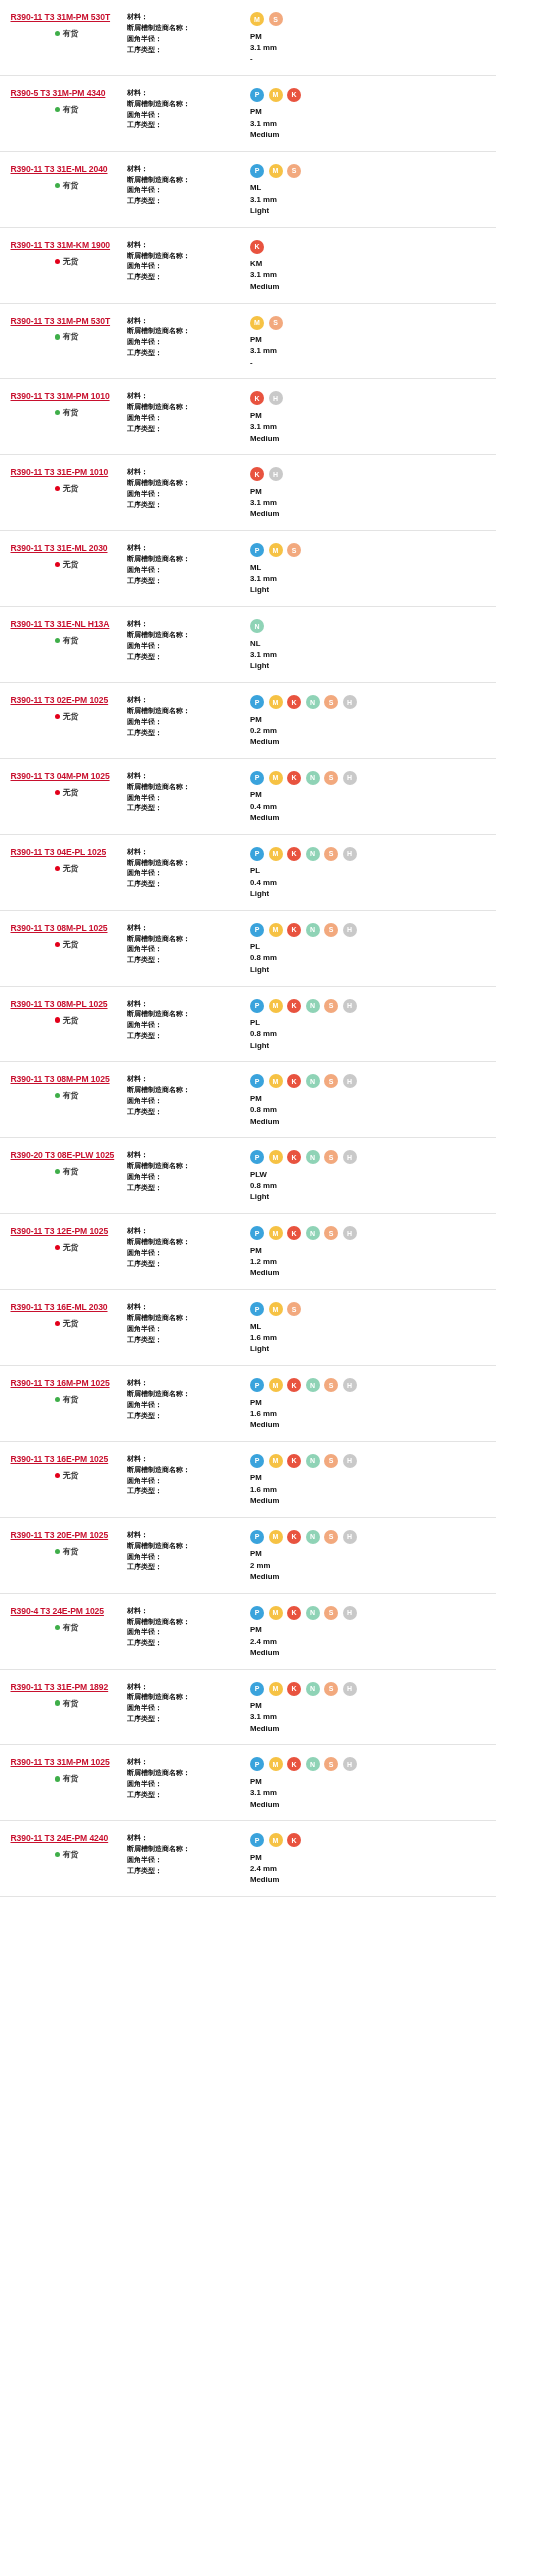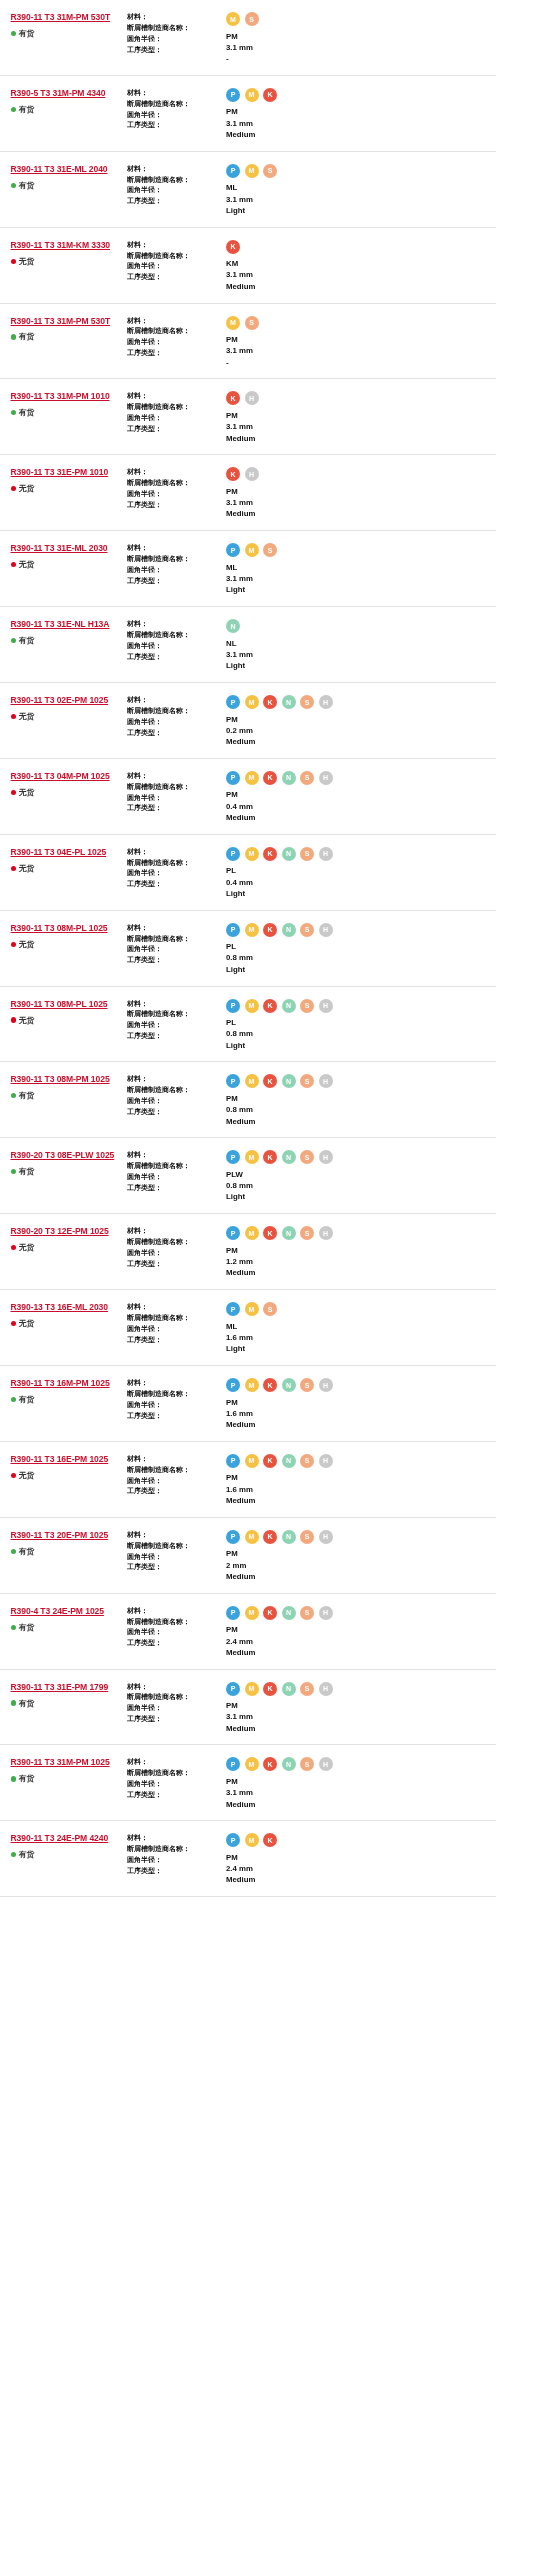--- a/index.html
+++ b/index.html
@@ -39,20 +39,21 @@
     letter-spacing: -0.1px;
   }
   .stock {
     margin-top: 5.2px;
     font-size: 7.8px;
     font-weight: bold;
     display: flex;
     align-items: center;
     gap: 3px;
     color: #333;
+    justify-content: center;
   }
   .dot {
     width: 5.2px;
     height: 5.2px;
     border-radius: 50%;
     display: inline-block;
   }
   .dot.in { background: #3fae49; }
   .dot.out { background: #e2001a; }
 
@@ -69,20 +70,21 @@
   .col-specs .spec-line {
     white-space: nowrap;
     overflow: hidden;
   }
 
   .col-values {
     flex: 1 1 auto;
     padding-left: 6px;
     padding-top: 1.5px;
     min-width: 0;
+    margin-left: 24px;
   }
   .badges {
     display: flex;
     gap: 4.5px;
     margin-bottom: 4.5px;
     flex-wrap: nowrap;
   }
   .badge {
     width: 14px;
     height: 14px;
@@ -192,21 +194,21 @@
         </div>
         <div class="vals">
           <span class="v">ML</span>
           <span class="v">3.1 mm</span>
           <span class="v">Light</span>
         </div>
       </div>
     </div>
     <div class="row">
       <div class="col-name">
-        <a class="prod-link" href="#">R390-11 T3 31M-KM 3330</a>
+        <a class="prod-link" href="#">R390-11 T3 31M-KM 1900</a>
         <div class="stock">
           <span class="dot out"></span>
           <span>无货</span>
         </div>
       </div>
       <div class="col-specs">
         <div class="spec-line">材料：</div>
         <div class="spec-line">断屑槽制造商名称：</div>
         <div class="spec-line">圆角半径：</div>
         <div class="spec-line">工序类型：</div>
@@ -557,21 +559,21 @@
         </div>
         <div class="vals">
           <span class="v">PLW</span>
           <span class="v">0.8 mm</span>
           <span class="v">Light</span>
         </div>
       </div>
     </div>
     <div class="row">
       <div class="col-name">
-        <a class="prod-link" href="#">R390-20 T3 12E-PM 1025</a>
+        <a class="prod-link" href="#">R390-11 T3 12E-PM 1025</a>
         <div class="stock">
           <span class="dot out"></span>
           <span>无货</span>
         </div>
       </div>
       <div class="col-specs">
         <div class="spec-line">材料：</div>
         <div class="spec-line">断屑槽制造商名称：</div>
         <div class="spec-line">圆角半径：</div>
         <div class="spec-line">工序类型：</div>
@@ -587,21 +589,21 @@
         </div>
         <div class="vals">
           <span class="v">PM</span>
           <span class="v">1.2 mm</span>
           <span class="v">Medium</span>
         </div>
       </div>
     </div>
     <div class="row">
       <div class="col-name">
-        <a class="prod-link" href="#">R390-13 T3 16E-ML 2030</a>
+        <a class="prod-link" href="#">R390-11 T3 16E-ML 2030</a>
         <div class="stock">
           <span class="dot out"></span>
           <span>无货</span>
         </div>
       </div>
       <div class="col-specs">
         <div class="spec-line">材料：</div>
         <div class="spec-line">断屑槽制造商名称：</div>
         <div class="spec-line">圆角半径：</div>
         <div class="spec-line">工序类型：</div>
@@ -734,21 +736,21 @@
         </div>
         <div class="vals">
           <span class="v">PM</span>
           <span class="v">2.4 mm</span>
           <span class="v">Medium</span>
         </div>
       </div>
     </div>
     <div class="row">
       <div class="col-name">
-        <a class="prod-link" href="#">R390-11 T3 31E-PM 1799</a>
+        <a class="prod-link" href="#">R390-11 T3 31E-PM 1892</a>
         <div class="stock">
           <span class="dot in"></span>
           <span>有货</span>
         </div>
       </div>
       <div class="col-specs">
         <div class="spec-line">材料：</div>
         <div class="spec-line">断屑槽制造商名称：</div>
         <div class="spec-line">圆角半径：</div>
         <div class="spec-line">工序类型：</div>

